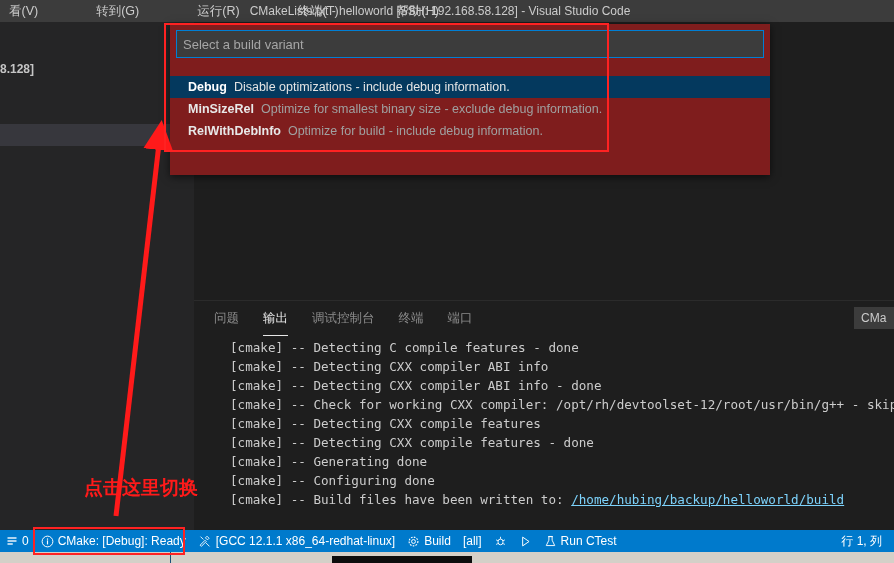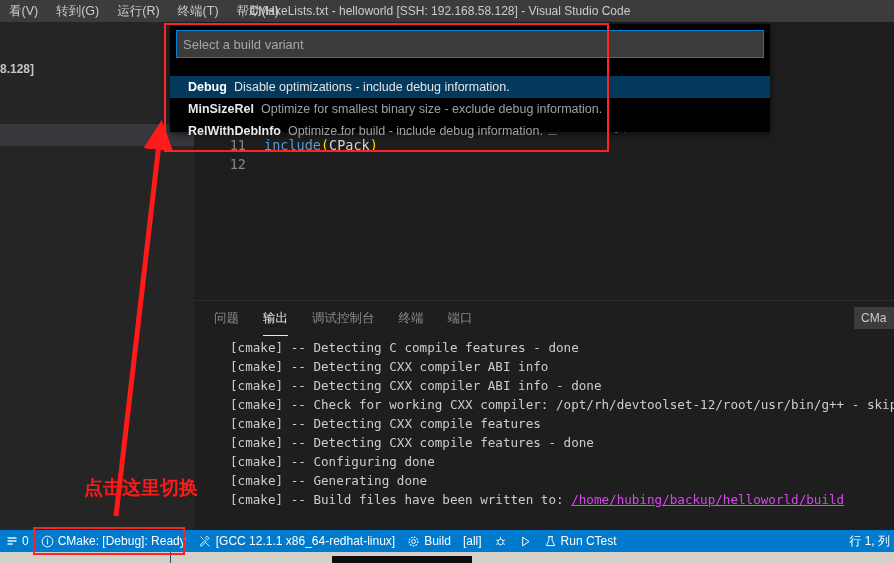--- a/index.html
+++ b/index.html
@@ -10,21 +10,21 @@
     font-family: "Liberation Sans", sans-serif;
   }
   #root { position: relative; width: 894px; height: 563px; background: #1e1e1e; }
 
   
   .titlebar {
     position: absolute; left: 0; top: 0; width: 894px; height: 22px;
     background: #3c3c3c; color: #cccccc;
     display: flex; align-items: center;
   }
-  .menu-items { display: flex; align-items: center; height: 22px; padding-left: 0px; }
+  .menu-items { display: flex; align-items: center; height: 22px; padding-left: 0px; gap: 40px; }
   .menu-item {
     font-size: 12.5px; color: #cccccc; padding: 0 9px; line-height: 22px;
     white-space: nowrap; font-family: "Liberation Sans", sans-serif;
   }
   .title-center {
     position: absolute; left: 0; right: 14px; top: 0; height: 22px;
     display: flex; align-items: center; justify-content: center;
     font-size: 12px; color: #cccccc; pointer-events: none;
   }
 
@@ -93,26 +93,26 @@
   }
   .console {
     position: absolute; left: 0; top: 35px; width: 700px; height: 195px;
     overflow: hidden; padding-top: 2px;
   }
   .cline {
     height: 19px; line-height: 19px; white-space: pre;
     font-family: "DejaVu Sans Mono", monospace; font-size: 12.6px;
     color: #cccccc; padding-left: 36px;
   }
-  .cpath { color: #d946ef; text-decoration: underline; }
+  .cpath { color: #7dd3fc; text-decoration: underline; }
 
   
   .qp {
-    position: absolute; left: 170px; top: 24px; width: 600px; height: 108px;
-    background: #000000; box-shadow: 0 2px 8px rgba(0,0,0,.6);
+    position: absolute; left: 170px; top: 24px; width: 600px; height: 151px;
+    background: #7f1d1d; box-shadow: 0 2px 8px rgba(0,0,0,.6);
     z-index: 40;
   }
   .qp-inputwrap { padding: 6px; }
   .qp-input {
     width: 100%; height: 28px; background: #3c3c3c;
     border: 1px solid #007fd4; color: #cccccc;
     font-size: 13px; padding: 0 6px; outline: none;
     font-family: "Liberation Sans", sans-serif;
   }
   .qp-input::placeholder { color: #a6a6a6; opacity: 1; }
@@ -132,21 +132,21 @@
     position: absolute; left: 0; top: 530px; width: 894px; height: 22px;
     background: #007acc; color: #ffffff;
     display: flex; align-items: center; font-size: 12px; z-index: 20;
   }
   .sitem {
     display: flex; align-items: center; gap: 4px;
     padding: 0 6px; height: 22px; white-space: nowrap;
     font-family: "Liberation Sans", sans-serif;
   }
   .sitem svg { display: block; }
-  .status-right { margin-left: auto; padding-right: 4px; }
+  .status-right { margin-left: auto; padding-right: 12px; }
 
   
   .desktop {
     position: absolute; left: 0; top: 552px; width: 894px; height: 11px;
     background: #d4d0c8;
   }
   .desk-line { position: absolute; left: 170px; top: 552px; width: 1px; height: 11px; background: #1a4f7a; }
   .desk-black { position: absolute; left: 332px; top: 556px; width: 140px; height: 7px; background: #0d0d0d; }
 
   
@@ -211,22 +211,22 @@
         <div class="ptab">端口</div>
       </div>
       <div class="panel-right">CMa</div>
       <div class="console" id="console-lines">
           <div class="cline">[cmake] -- Detecting C compile features - done</div>
           <div class="cline">[cmake] -- Detecting CXX compiler ABI info</div>
           <div class="cline">[cmake] -- Detecting CXX compiler ABI info - done</div>
           <div class="cline">[cmake] -- Check for working CXX compiler: /opt/rh/devtoolset-12/root/usr/bin/g++ - skip</div>
           <div class="cline">[cmake] -- Detecting CXX compile features</div>
           <div class="cline">[cmake] -- Detecting CXX compile features - done</div>
+          <div class="cline">[cmake] -- Generating done</div>
           <div class="cline">[cmake] -- Configuring done</div>
-          <div class="cline">[cmake] -- Generating done</div>
           <div class="cline"><span>[cmake] -- Build files have been written to: </span><span class="cpath">/home/hubing/backup/helloworld/build</span></div>
         </div>
     </div>
 
   </div>
 
   <div class="qp">
     <div class="qp-inputwrap">
       <input class="qp-input" type="text" placeholder="Select a build variant" style="">
     </div>

